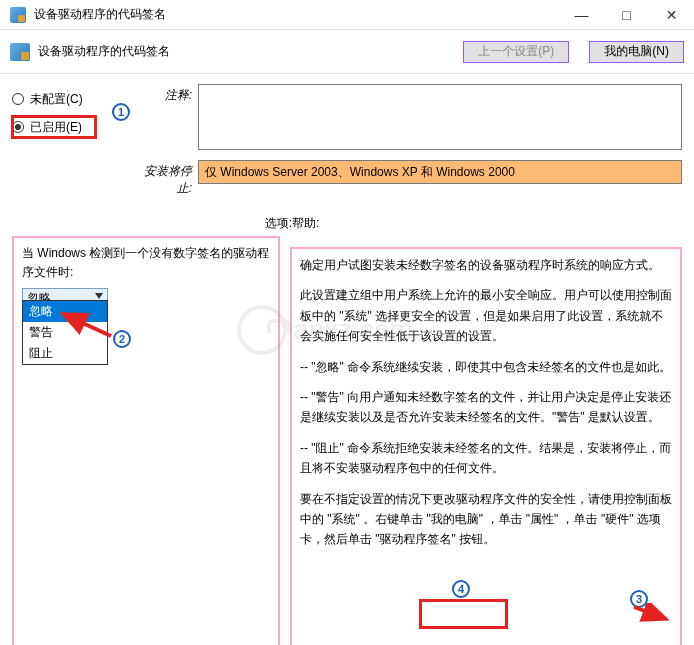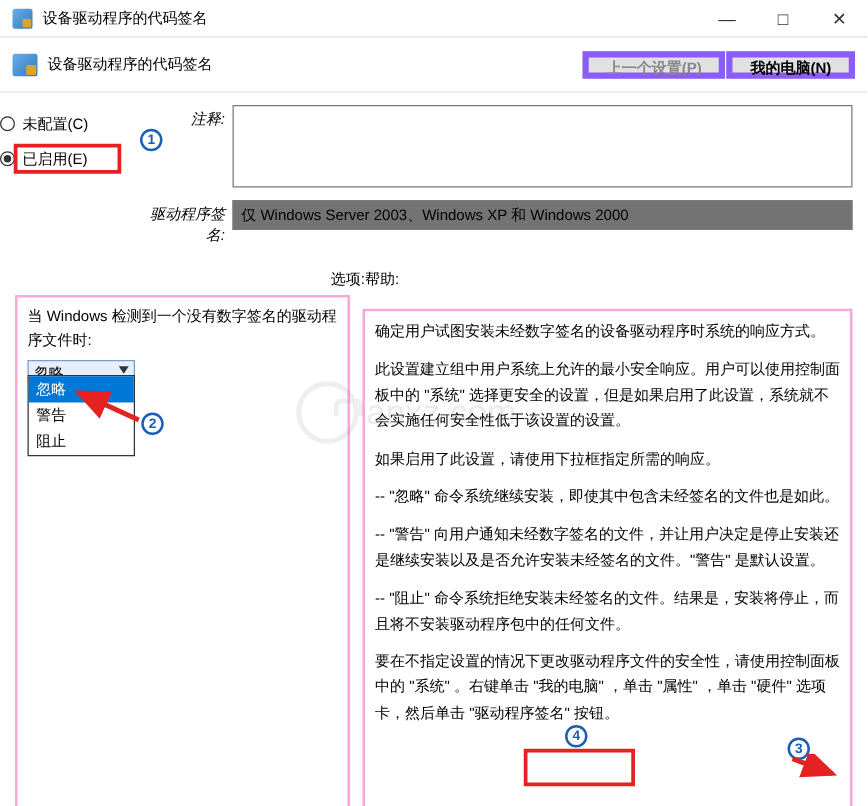--- a/index.html
+++ b/index.html
@@ -7,32 +7,32 @@
 .titlebar { height: 30px; display: flex; align-items: center; border-bottom: 1px solid #ddd; background: #fff; }
 .titlebar .ticon { width: 16px; height: 16px; margin: 0 8px 0 10px; background: linear-gradient(135deg,#6ab0e8,#2a7ac0); border-radius: 2px; position: relative; }
 .titlebar .ticon::after { content:""; position:absolute; right:1px; bottom:1px; width:7px; height:7px; background:#e0a030; border-radius:1px; }
 .titlebar .ttxt { flex: 1; font-size: 12px; }
 .winbtns { display: flex; height: 100%; }
 .winbtn { width: 45px; height: 100%; display: flex; align-items: center; justify-content: center; font-size: 14px; color: #333; }
 .subheader { height: 44px; display: flex; align-items: center; padding: 0 10px; border-bottom: 1px solid #e5e5e5; }
 .subheader .sicon { width: 20px; height: 18px; margin-right: 8px; background: linear-gradient(135deg,#6ab0e8,#2a7ac0); border-radius: 2px; position: relative; }
 .subheader .sicon::after { content:""; position:absolute; right:1px; bottom:1px; width:8px; height:8px; background:#e0a030; border-radius:1px; }
 .subheader .spacer { flex: 1; }
-.navbtn { height: 22px; padding: 0 14px; border: 5px solid #8b5cf6; background: #e1e1e1; font-size: 12px; margin-left: 1px; font-weight: bold; }
+.navbtn { height: 22px; padding: 0 14px; border: 1px solid #8b5cf6; background: #e1e1e1; font-size: 12px; margin-left: 20px; }
 .navbtn.disabled { color:#888; }
-.body1 { display: flex; padding: 10px 12px 8px 0; }
+.body1 { display: flex; padding: 10px 12px 8px 12px; }
 .leftcol { width: 120px; padding-top: 4px; }
 .radio-row { display: flex; align-items: center; height: 22px; margin-bottom: 6px; }
 .radio-dot { width: 12px; height: 12px; border: 1px solid #333; border-radius: 50%; margin-right: 6px; position: relative; background:#fff; }
 .radio-dot.sel::after { content:""; position:absolute; top:2px; left:2px; width:6px; height:6px; background:#333; border-radius:50%; }
 .rightcol { flex: 1; }
 .fieldrow { display: flex; margin-bottom: 10px; }
 .fieldlabel { width: 66px; text-align: right; padding-right: 6px; padding-top: 3px; font-style: italic; }
 .commentbox { flex: 1; border: 1px solid #7a7a7a; height: 66px; background: #fff; }
-.platformbox { flex: 1; border: 1px solid #7a7a7a; height: 24px; background: #737373; padding: 3px 6px; font-size: 12px; }
+.platformbox { flex: 1; border: 1px solid #7a7a7a; height: 24px; background: #fdba74; padding: 3px 6px; font-size: 12px; }
 .labels-row { display: flex; padding: 0 12px 4px 12px; text-align: right; }
 .labels-row .l1 { width: 280px; }
 .panes { display: flex; padding: 0 12px; gap: 10px; }
 .pane { border: 2px solid #f9a8d4; background: #fff; padding: 6px 8px; height: 418px; overflow: hidden; }
 .pane.left { width: 268px; position: relative; }
 .pane.right { flex: 1; line-height: 1.7; margin-top: 11px; }
 .pane.right p { margin-bottom: 10px; }
 .combo { margin-top: 6px; width: 86px; border: 1px solid #7a9ec7; height: 20px; background: #e6f0fa; padding: 2px 4px; position: relative; display:flex; align-items:center; }
 .combo .caret { position:absolute; right:4px; top:4px; width:0; height:0; border-left:4px solid transparent; border-right:4px solid transparent; border-top:6px solid #333; }
 .dropdown { width: 86px; border: 1px solid #333; background: #fff; position: absolute; top: 62px; left: 8px; }
@@ -79,21 +79,21 @@
       <span class="radio-dot sel"></span>
       <span>已启用(E)</span>
     </div>
   </div>
   <div class="rightcol">
     <div class="fieldrow">
       <div class="fieldlabel">注释:</div>
       <div class="commentbox"></div>
     </div>
     <div class="fieldrow">
-      <div class="fieldlabel">驱动程序签名:</div>
+      <div class="fieldlabel">安装将停止:</div>
       <div class="platformbox">仅 Windows Server 2003、Windows XP 和 Windows 2000</div>
     </div>
   </div>
 </div>
 
 <div class="labels-row">
   <div class="l1">选项:</div>
   <div>帮助:</div>
 </div>
 
@@ -106,21 +106,20 @@
     </div>
     <div class="dropdown">
       <div class="opt hl">忽略</div>
       <div class="opt">警告</div>
       <div class="opt">阻止</div>
     </div>
   </div>
   <div class="pane right">
     <p>确定用户试图安装未经数字签名的设备驱动程序时系统的响应方式。</p>
     <p>此设置建立组中用户系统上允许的最小安全响应。用户可以使用控制面板中的 "系统" 选择更安全的设置，但是如果启用了此设置，系统就不会实施任何安全性低于该设置的设置。</p>
-    <p>如果启用了此设置，请使用下拉框指定所需的响应。</p>
     <p>-- "忽略" 命令系统继续安装，即使其中包含未经签名的文件也是如此。</p>
     <p>-- "警告" 向用户通知未经数字签名的文件，并让用户决定是停止安装还是继续安装以及是否允许安装未经签名的文件。"警告" 是默认设置。</p>
     <p>-- "阻止" 命令系统拒绝安装未经签名的文件。结果是，安装将停止，而且将不安装驱动程序包中的任何文件。</p>
     <p>要在不指定设置的情况下更改驱动程序文件的安全性，请使用控制面板中的 "系统" 。右键单击 "我的电脑" ，单击 "属性" ，单击 "硬件" 选项卡，然后单击 "驱动程序签名" 按钮。</p>
   </div>
 </div>
 
 <div class="buttons">
   <button class="btn">确定</button>
   <button class="btn">取消</button>

